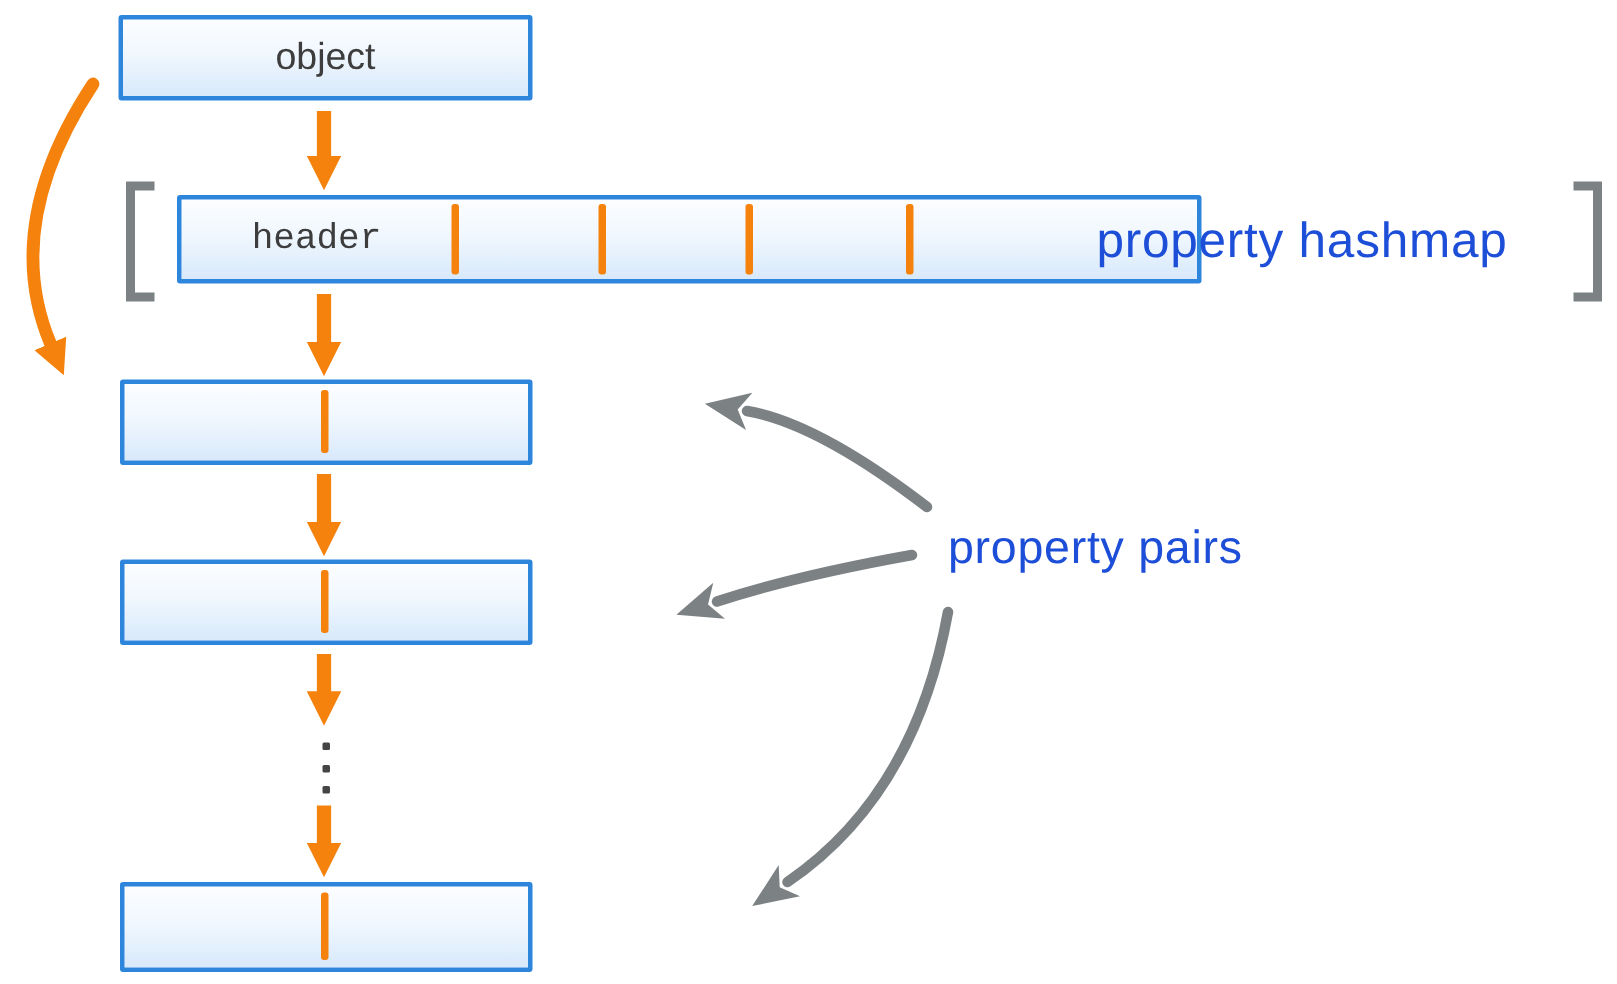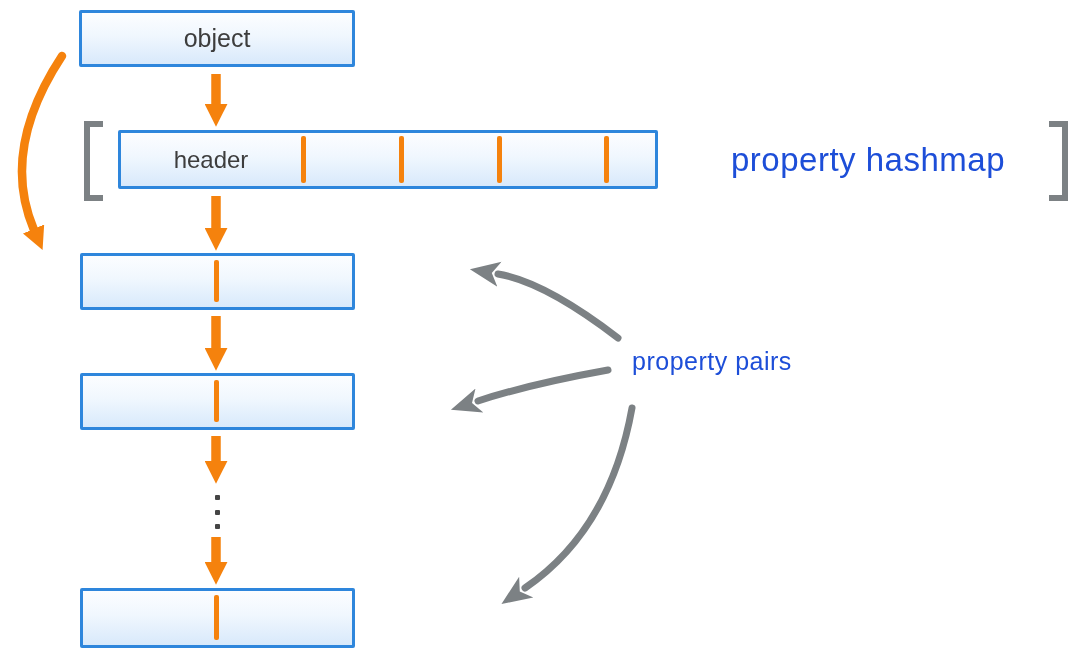--- a/index.html
+++ b/index.html
@@ -20,33 +20,33 @@
     display:flex;align-items:center;justify-content:center;
     color:#3D3D3D;font-size:24px;
   }
   .tick,.divider{
     position:absolute;width:5px;top:3px;bottom:3px;
     background:#F5820D;border-radius:2px;
   }
   .divider{left:131px;top:4px;bottom:5px;}
   .caption{position:absolute;color:#1d4ed8;white-space:nowrap;line-height:1;}
   .caption-hashmap{left:731px;top:143px;font-size:33px;letter-spacing:0.5px;}
-  .caption-pairs{left:632px;top:349px;font-size:25px;letter-spacing:0.5px;}
+  .caption-pairs{left:632px;top:349px;font-size:31px;letter-spacing:0.5px;}
   .dot{position:absolute;width:5px;height:5px;background:#454545;border-radius:1px;left:215px;}
 </style>
 </head>
 <body>
 
 <div class="canvas">
 
   <div class="box" style="left:79px;top:10px;width:276px;height:57px;">
     <span class="box-label">object</span>
   </div>
 
-  <div class="box" style="left:118px;top:130px;width:540px;height:59px;">
+  <div class="box" style="left:118px;top:130px;width:683px;height:59px;font-family:Liberation Mono, monospace;">
     <span class="header-label">header</span>
     <div class="tick" style="left:180px;"></div>
     <div class="tick" style="left:278px;"></div>
     <div class="tick" style="left:376px;"></div>
     <div class="tick" style="left:483px;"></div>
   </div>
 
   <div class="caption caption-hashmap">property hashmap</div>
 
   <div class="box" style="left:80px;top:253px;width:275px;height:57px;">

